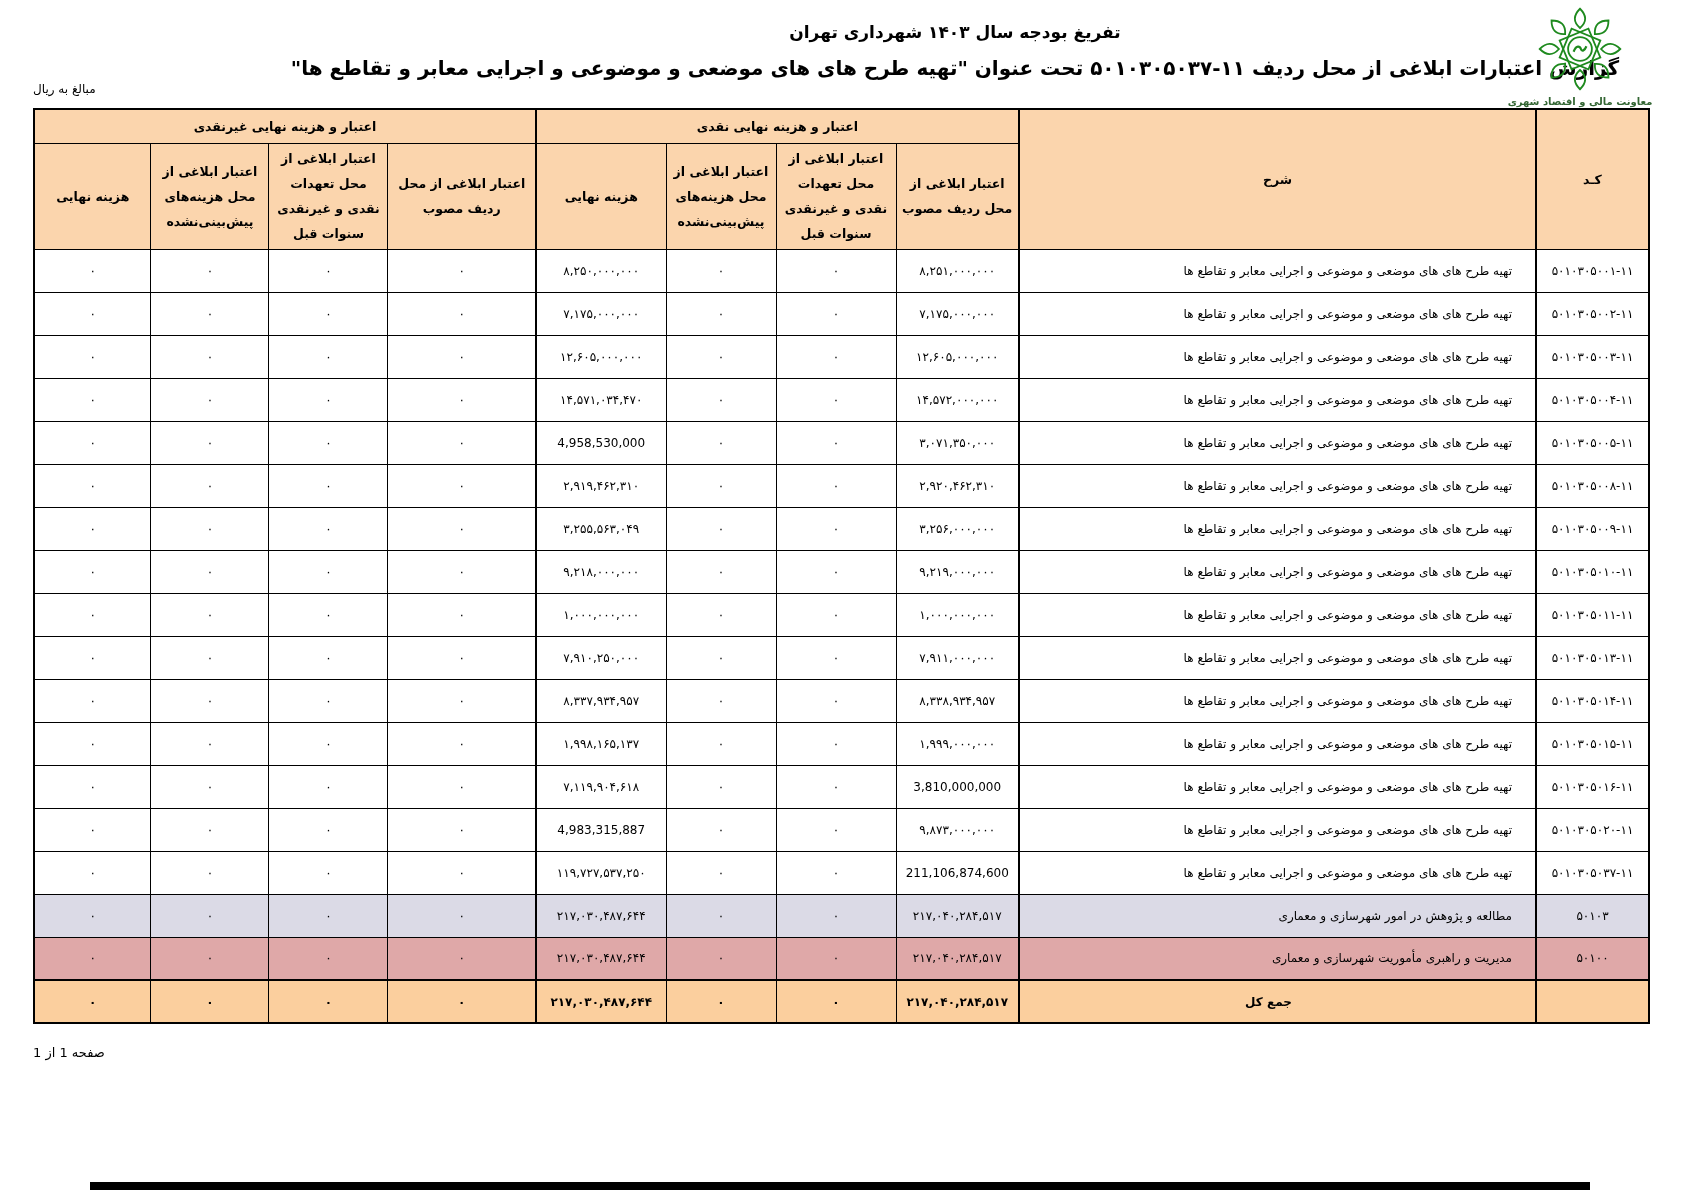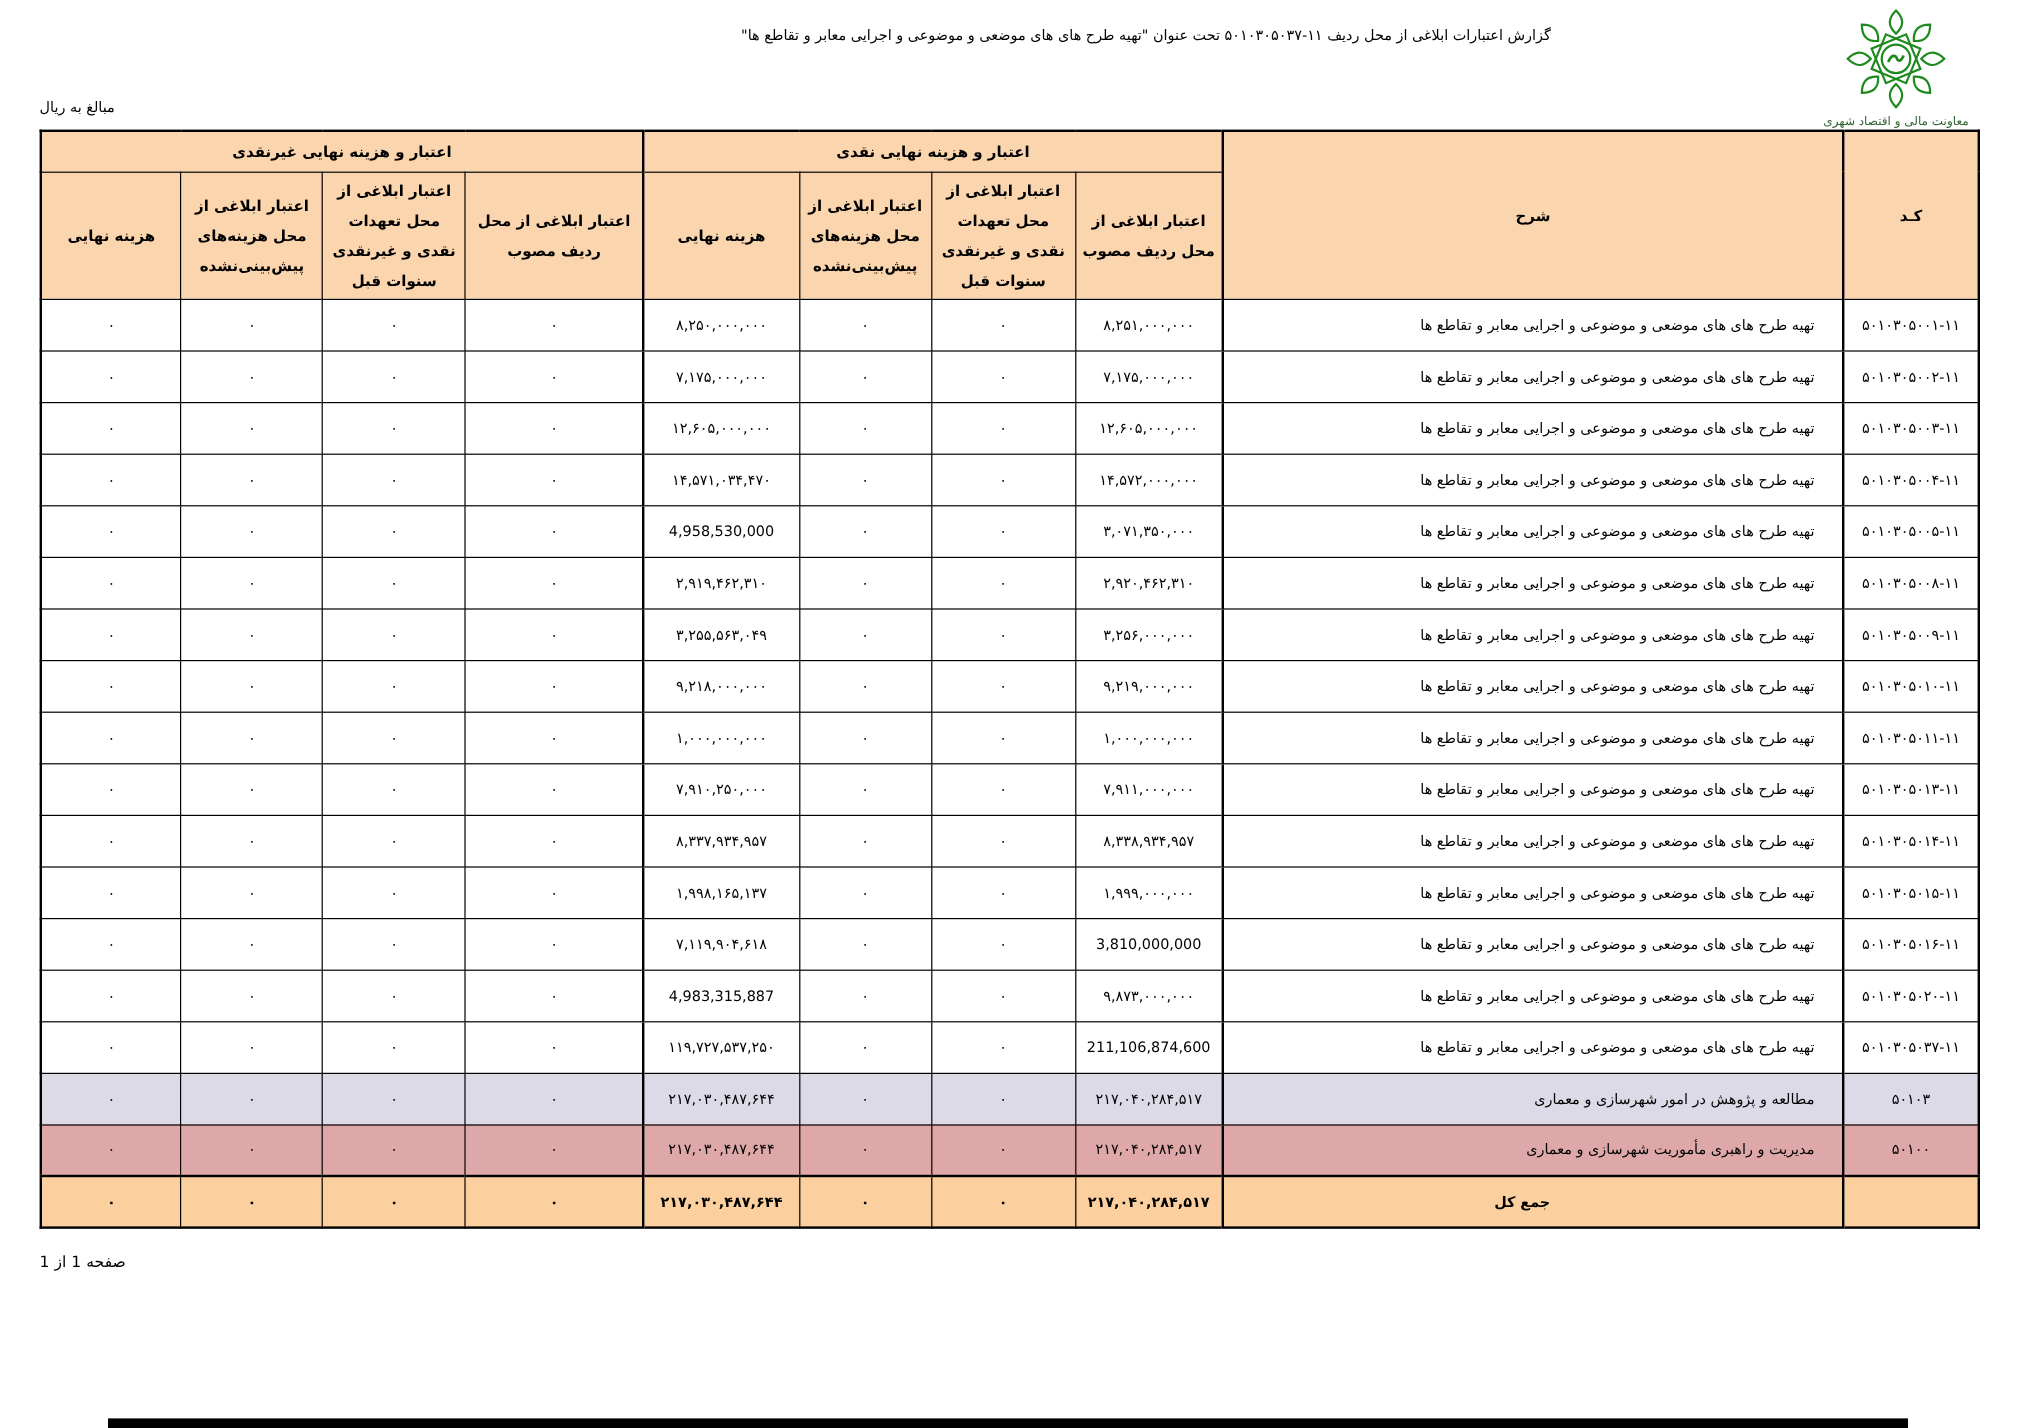--- a/index.html
+++ b/index.html
@@ -17,32 +17,32 @@
 
   
   .titles {
     position: absolute;
     top: 22px;
     left: 230px;
     width: 1450px;
     text-align: center;
   }
   .title-1 { font-size: 17px; font-weight: bold; margin-bottom: 14px; }
-  .title-2 { font-size: 12px; font-weight: normal; }
+  .title-2 { font-size: 20px; font-weight: bold; }
 
   
   .logo-block {
     position: absolute;
     top: 6px;
     left: 1495px; 
     width: 170px;
     text-align: center;
   }
   .logo-block svg { display: block; margin: 0 auto 2px auto; }
-  .logo-caption { font-size: 10px; font-weight: normal; color: #336633; line-height: 1.55; }
+  .logo-caption { font-size: 10px; font-weight: bold; color: #336633; line-height: 1.55; }
 
   .amounts-note {
     position: absolute;
     top: 82px;
     left: 33px;
     font-size: 12px;
     direction: rtl;
   }
 
   
@@ -112,20 +112,21 @@
     height: 8px;
     background: #000;
   }
 </style>
 </head>
 <body>
 
 <div class="page">
 
   <div class="titles">
+    <div class="title-1">تفریغ بودجه سال ۱۴۰۳ شهرداری تهران</div>
     <div class="title-2">گزارش اعتبارات ابلاغی از محل ردیف ۱۱-۵۰۱۰۳۰۵۰۳۷ تحت عنوان "تهیه طرح های های موضعی و موضوعی و اجرایی معابر و تقاطع ها"</div>
   </div>
 
   <div class="logo-block">
     <span>
       <svg width="92" height="86" viewBox="0 0 100 94">
         <g fill="none" stroke="#1e8a1e" stroke-width="2">
           <g id="petals">
             <path d="M50 3 C57 10 58 17 50 24 C42 17 43 10 50 3 Z"></path>
             <path d="M50 3 C57 10 58 17 50 24 C42 17 43 10 50 3 Z" transform="rotate(45 50 47)"></path>

